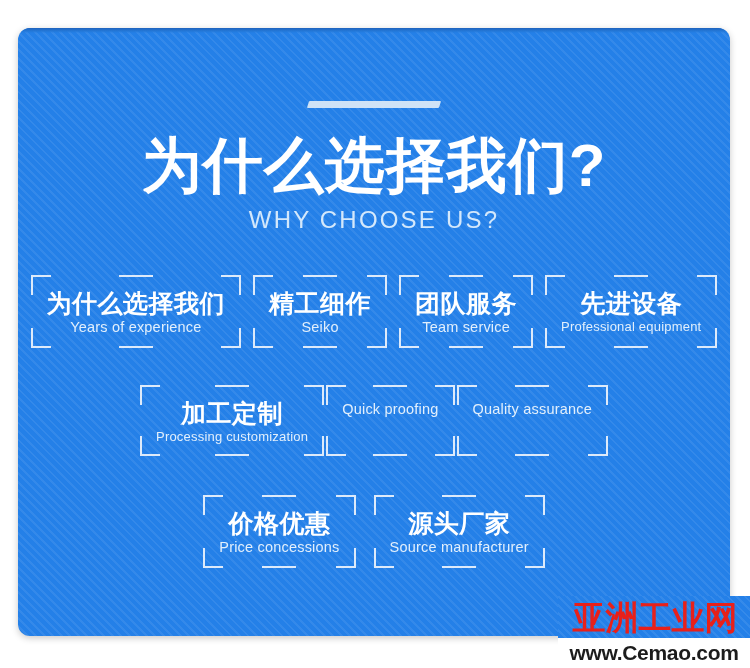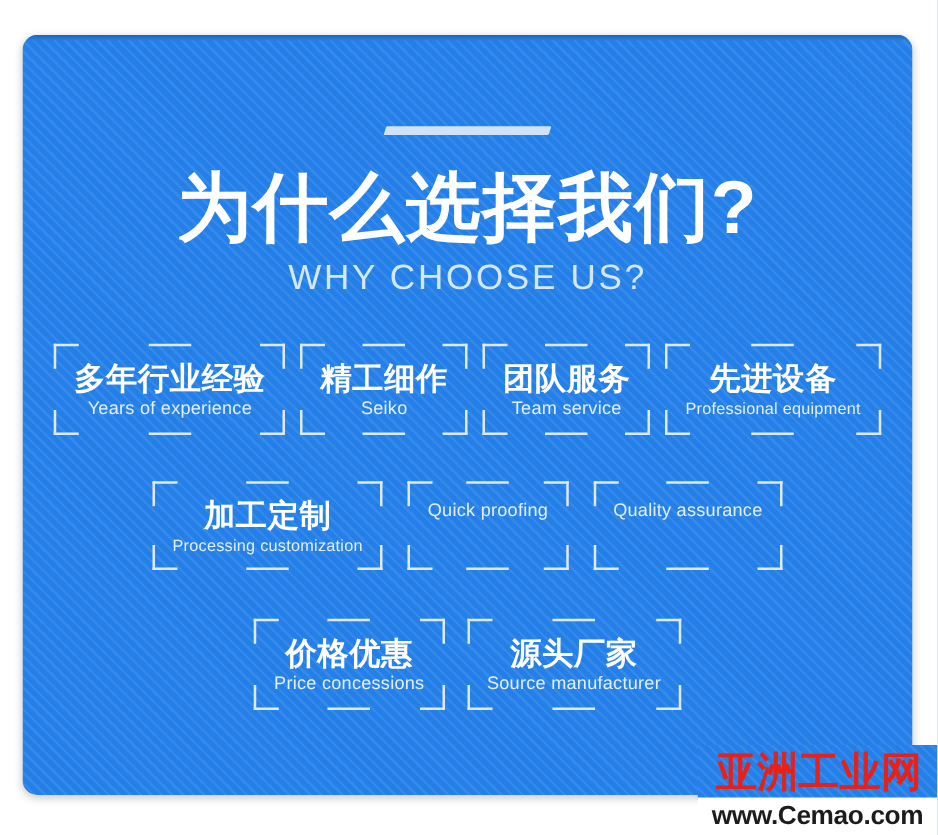--- a/index.html
+++ b/index.html
@@ -83,21 +83,21 @@
     line-height: 1;
     text-align: center;
     white-space: nowrap;
   }
   .subtitle {
     position: absolute;
     left: 0;
     top: 178px;
     width: 100%;
     color: #d4e8fb;
-    font-size: 28px;
+    font-size: 24px;
     font-weight: 400;
     letter-spacing: 2.2px;
     text-align: center;
     white-space: nowrap;
   }
 
   
   .rows {
     position: absolute;
     left: 0;
@@ -105,21 +105,21 @@
     width: 100%;
     height: 100%;
   }
   .row {
     position: absolute;
     display: flex;
     justify-content: center;
     width: 100%;
   }
   .row-1 { top: 247px; gap: 12px; }
-  .row-2 { top: 357px; gap: 20px; }
+  .row-2 { top: 357px; gap: 2px; }
   .row-3 { top: 467px; gap: 18px; }
 
   
   .badge {
     position: relative;
     box-sizing: border-box;
     padding: 14px 16px 12px 16px;
     min-width: 110px;
     text-align: center;
   }
@@ -239,21 +239,21 @@
           <span class="brk brk-h c-tl-h"></span>
           <span class="brk brk-v c-tl-v"></span>
           <span class="brk brk-h c-tr-h"></span>
           <span class="brk brk-v c-tr-v"></span>
           <span class="brk brk-h c-bl-h"></span>
           <span class="brk brk-v c-bl-v"></span>
           <span class="brk brk-h c-br-h"></span>
           <span class="brk brk-v c-br-v"></span>
           <span class="brk brk-h d-top"></span>
           <span class="brk brk-h d-bottom"></span>
-          <div class="badge-cn">多年行业经验</div>
+          <div class="badge-cn">为什么选择我们</div>
           <div class="badge-en">Years of experience</div>
         </div>
 
         <div class="badge">
           <span class="brk brk-h c-tl-h"></span>
           <span class="brk brk-v c-tl-v"></span>
           <span class="brk brk-h c-tr-h"></span>
           <span class="brk brk-v c-tr-v"></span>
           <span class="brk brk-h c-bl-h"></span>
           <span class="brk brk-v c-bl-v"></span>

